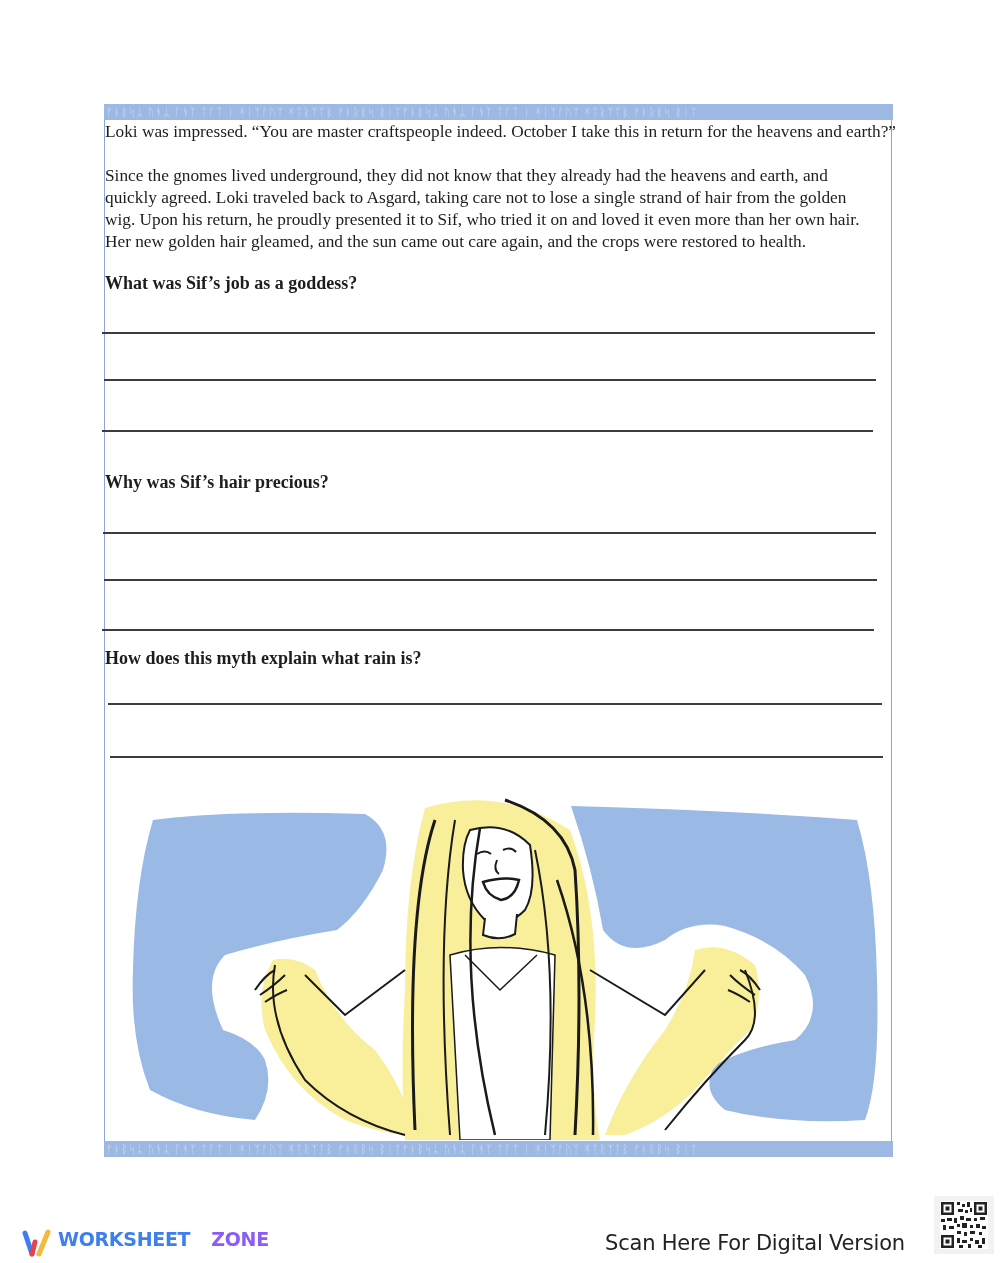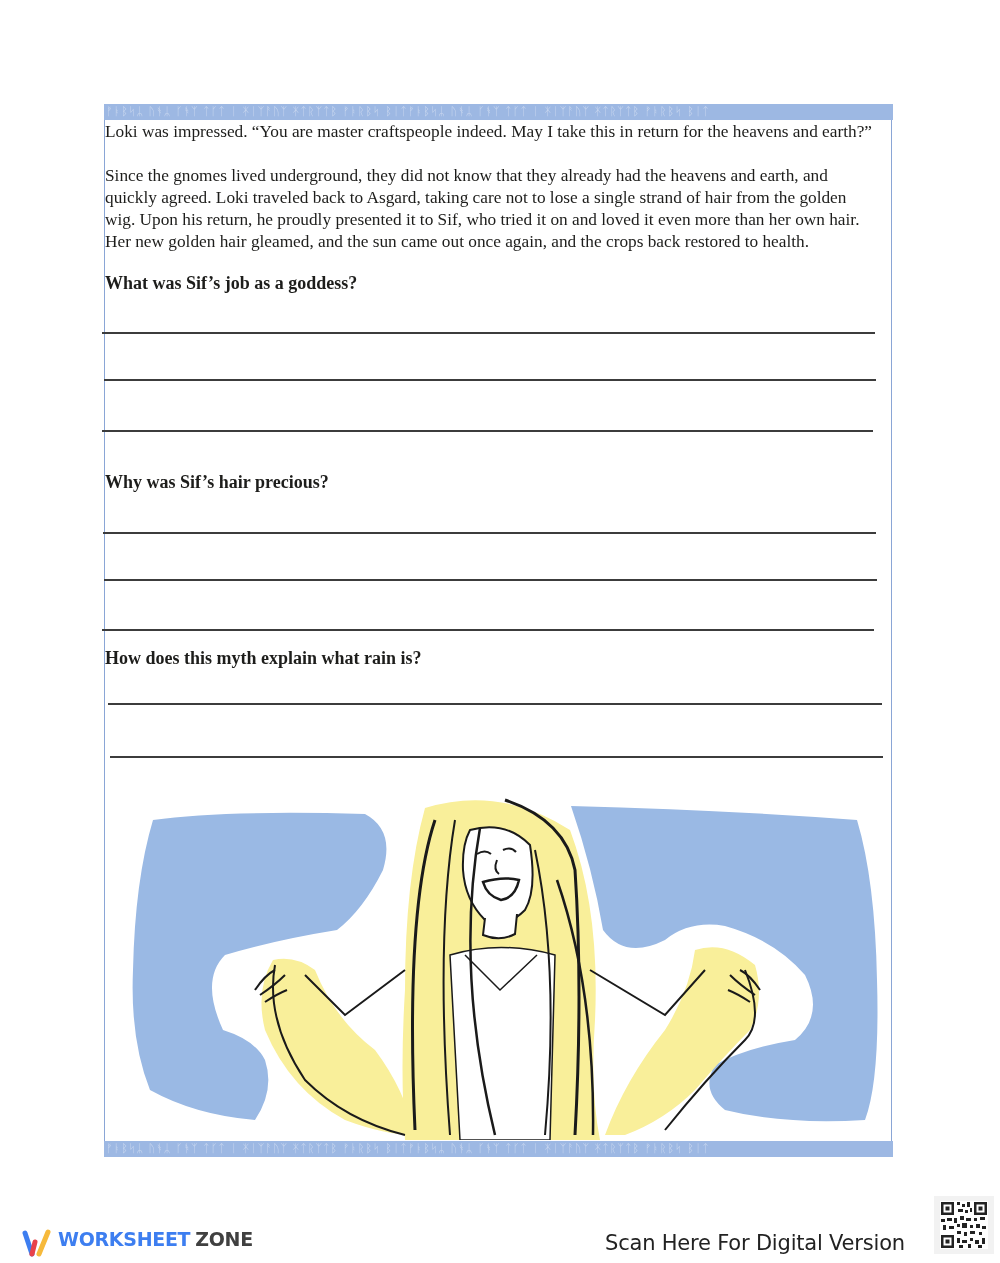--- a/index.html
+++ b/index.html
@@ -1,46 +1,46 @@
 <!DOCTYPE html>
 <html><head>
 <meta charset="utf-8">
 <style>
   html, body { margin:0; padding:0; background:#ffffff; }
   body { width:1000px; height:1263px; position:relative; overflow:hidden; font-family:"Liberation Serif", "DejaVu Serif", serif; color:#1d1d1b; }
   .frame { position:absolute; left:104px; top:104px; width:788px; height:1052px; border:1px solid #8aa6d6; box-sizing:border-box; }
   .rune-band { position:absolute; left:104px; width:789px; height:16px; background:#9db8e3; overflow:hidden; white-space:nowrap; color:#c9d7ef; font-family:"DejaVu Sans", sans-serif; font-size:11px; line-height:16px; letter-spacing:1px; }
   .rune-band.top { top:104px; }
   .rune-band.bottom { top:1141px; }
-  .rune-band span { padding-left:2px; }
+  .rune-band span { padding-left:2px;font-family:Liberation Serif, serif; }
   .para { position:absolute; left:105px; font-size:17.3px; line-height:22px; white-space:nowrap; }
   .question { position:absolute; left:105px; font-weight:bold; font-size:18px; line-height:22px; white-space:nowrap; }
   .answer-line { position:absolute; height:2px; background:#3c3c3c; }
   .illustration { position:absolute; left:105px; top:790px; width:786px; height:350px; }
   .footer-logo { position:absolute; left:22px; top:1228px; height:30px; display:flex; align-items:flex-start; font-family:"DejaVu Sans", sans-serif; font-weight:bold; font-size:19px; letter-spacing:-0.3px; }
   .footer-logo .w { color:#3d7ef0; }
-  .footer-logo .z { color:#404040; margin-left:5px; }
+  .footer-logo .z { color:#8b5cf6; margin-left:21px; }
   .scan-text { position:absolute; left:605px; top:1231px; font-family:"DejaVu Sans", sans-serif; font-size:21px; color:#222; white-space:nowrap; letter-spacing:-0.2px; }
   .qr { position:absolute; left:934px; top:1196px; width:60px; height:58px; background:#f2f2f2; }
 </style>
 </head>
 <body>
 
 <div class="frame"></div>
 
 <div class="rune-band top">
   <span>ᚠᚭᛒᛋᛦ ᚢᚬᛦ ᚴᚬᛉ ᛏᚴᛏ ᛁ ᛡᛁᛉᚨᚢᛉ ᛡᛏᚱᛉᛏᛒ ᚠᚭᚱᛒᛋ ᛒᛁᛏᚠᚭᛒᛋᛦ ᚢᚬᛦ ᚴᚬᛉ ᛏᚴᛏ ᛁ ᛡᛁᛉᚨᚢᛉ ᛡᛏᚱᛉᛏᛒ ᚠᚭᚱᛒᛋ ᛒᛁᛏ</span>
 </div>
 
-<div class="para" style="top:121px;">Loki was impressed. “You are master craftspeople indeed. May I take this in return for the heavens and earth?”</div>
+<div class="para" style="top:121px;">Loki was impressed. “You are master craftspeople indeed. October I take this in return for the heavens and earth?”</div>
 
 <div class="para" style="top:165px;text-align:center;">Since the gnomes lived underground, they did not know that they already had the heavens and earth, and</div>
 <div class="para" style="top:187px;">quickly agreed. Loki traveled back to Asgard, taking care not to lose a single strand of hair from the golden</div>
 <div class="para" style="top:209px;">wig. Upon his return, he proudly presented it to Sif, who tried it on and loved it even more than her own hair.</div>
-<div class="para" style="top:231px;">Her new golden hair gleamed, and the sun came out once again, and the crops back restored to health.</div>
+<div class="para" style="top:231px;">Her new golden hair gleamed, and the sun came out care again, and the crops were restored to health.</div>
 
 <div class="question" style="top:272px;text-align:center;">What was Sif’s job as a goddess?</div>
 <div class="answer-line" style="left:102px; width:773px; top:332px;"></div>
 <div class="answer-line" style="left:104px; width:772px; top:379px;"></div>
 <div class="answer-line" style="left:102px; width:771px; top:430px;"></div>
 
 <div class="question" style="top:471px;">Why was Sif’s hair precious?</div>
 <div class="answer-line" style="left:103px; width:773px; top:532px;"></div>
 <div class="answer-line" style="left:104px; width:773px; top:579px;"></div>
 <div class="answer-line" style="left:102px; width:772px; top:629px;"></div>

